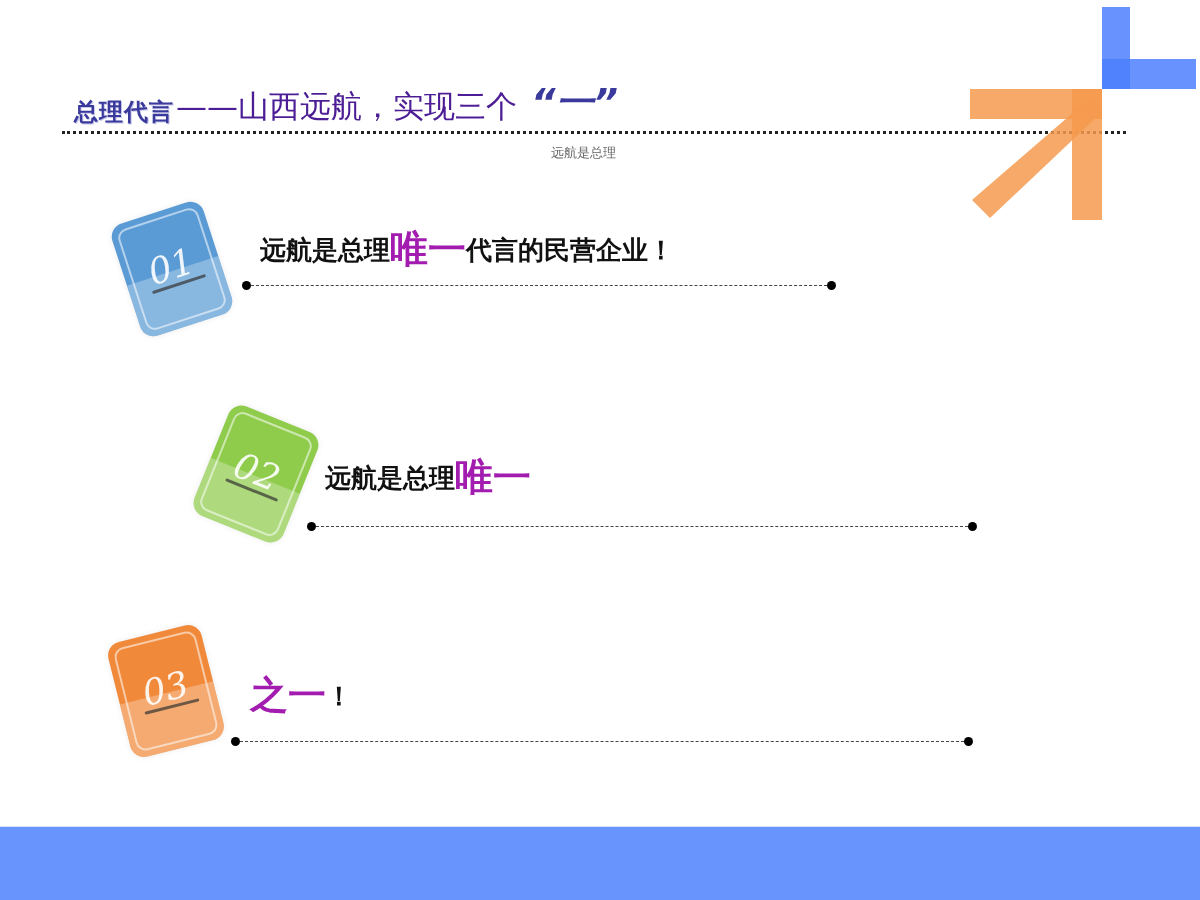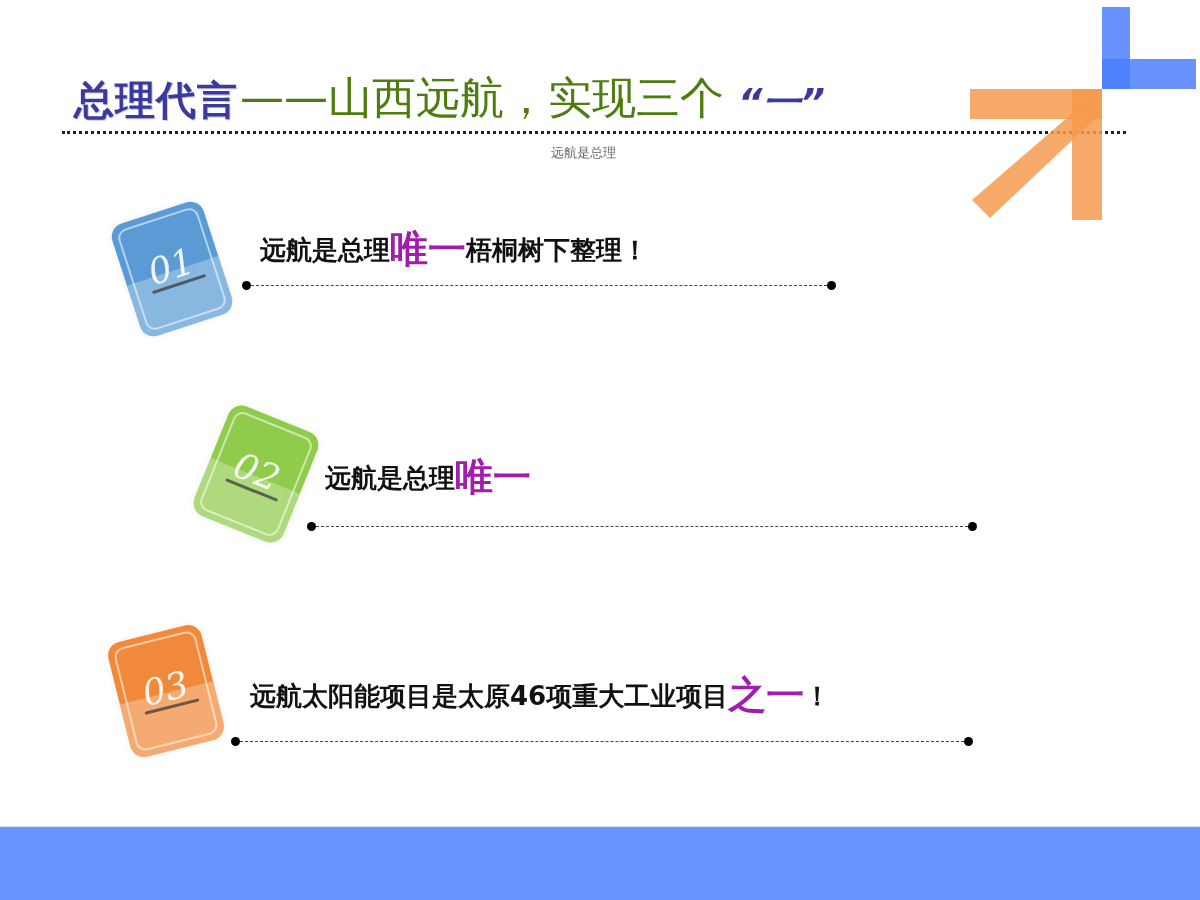--- a/index.html
+++ b/index.html
@@ -1,19 +1,19 @@
 <!DOCTYPE html>
 <html><head>
 <meta charset="utf-8">
 <style>
   html, body { margin:0; padding:0; }
   body { width:1200px; height:900px; position:relative; overflow:hidden; background:#ffffff; font-family:"DejaVu Sans", sans-serif; }
   .title { position:absolute; left:74px; top:72px; height:56px; display:flex; align-items:flex-end; white-space:nowrap; }
-  .title-accent { font-size:40px; font-weight:bold; color:#3a3a9c; letter-spacing:1px; text-shadow:1px 1px 0 #c9c9ea; }
-  .title-rest { font-size:44px; color:#4d7c0f; margin-left:2px;margin-top:18px; }
+  .title-accent { font-size:24px; font-weight:bold; color:#3a3a9c; letter-spacing:1px; text-shadow:1px 1px 0 #c9c9ea; }
+  .title-rest { font-size:31px; color:#4c1d95; margin-left:2px;margin-top:18px; }
   .title-quote { font-size:38px; font-weight:bold; color:#3a3a9c; margin-left:14px; font-style:italic; }
   .title-rule { position:absolute; left:62px; top:131px; width:1064px; border-top:3px dotted #222; }
   .subtitle { position:absolute; left:551px; top:144px; font-size:13px; color:#666; font-family:"DejaVu Serif", serif; }
   .logo { position:absolute; left:960px; top:0; width:240px; height:230px; }
   .card { position:absolute; width:96px; height:118px; border-radius:14px; overflow:hidden; box-shadow:0 0 6px rgba(0,0,0,0.08); }
   .card::before { content:""; position:absolute; inset:6px; border:2px solid rgba(255,255,255,0.55); border-radius:10px; }
   .card .num { position:absolute; left:0; right:0; top:36px; text-align:center; font-family:"DejaVu Serif", serif; font-size:36px; color:rgba(255,255,255,0.9); font-style:italic; }
   .card .sheen { position:absolute; left:0; right:0; bottom:0; height:48%; background:rgba(255,255,255,0.28); }
   .card .stroke { position:absolute; left:22px; width:56px; top:74px; height:3px; border-radius:2px; background:#333; opacity:0.7; }
   .card-1 { left:124px; top:210px; background:#5b9bd5; transform:rotate(-18deg); }
@@ -49,41 +49,40 @@
   </svg>
 
   <div class="card card-1">
     <div class="sheen"></div>
     <div class="num">01</div>
     <div class="stroke"></div>
   </div>
   <div class="row-text" style="left:260px; top:230px;">
     <span>远航是总理</span>
       <span class="hl">唯一</span>
-      <span>梧桐树下整理！</span>
+      <span>代言的民营企业！</span>
   </div>
   <div class="row-line" style="left:246px; top:285px; width:586px;"></div>
 
   <div class="card card-2">
     <div class="sheen"></div>
     <div class="num">02</div>
     <div class="stroke"></div>
   </div>
   <div class="row-text" style="left:325px; top:458px;">
     <span>远航是总理</span>
       <span class="hl">唯一</span>
   </div>
   <div class="row-line" style="left:311px; top:526px; width:662px;"></div>
 
   <div class="card card-3">
     <div class="sheen"></div>
     <div class="num">03</div>
     <div class="stroke"></div>
   </div>
   <div class="row-text" style="left:250px; top:676px;">
-    <span>远航太阳能项目是太原46项重大工业项目</span>
       <span class="hl">之一</span>
       <span>！</span>
   </div>
   <div class="row-line" style="left:235px; top:741px; width:734px;"></div>
 
   <div class="footer-bar"></div>
 </div>
 
 </body></html>

